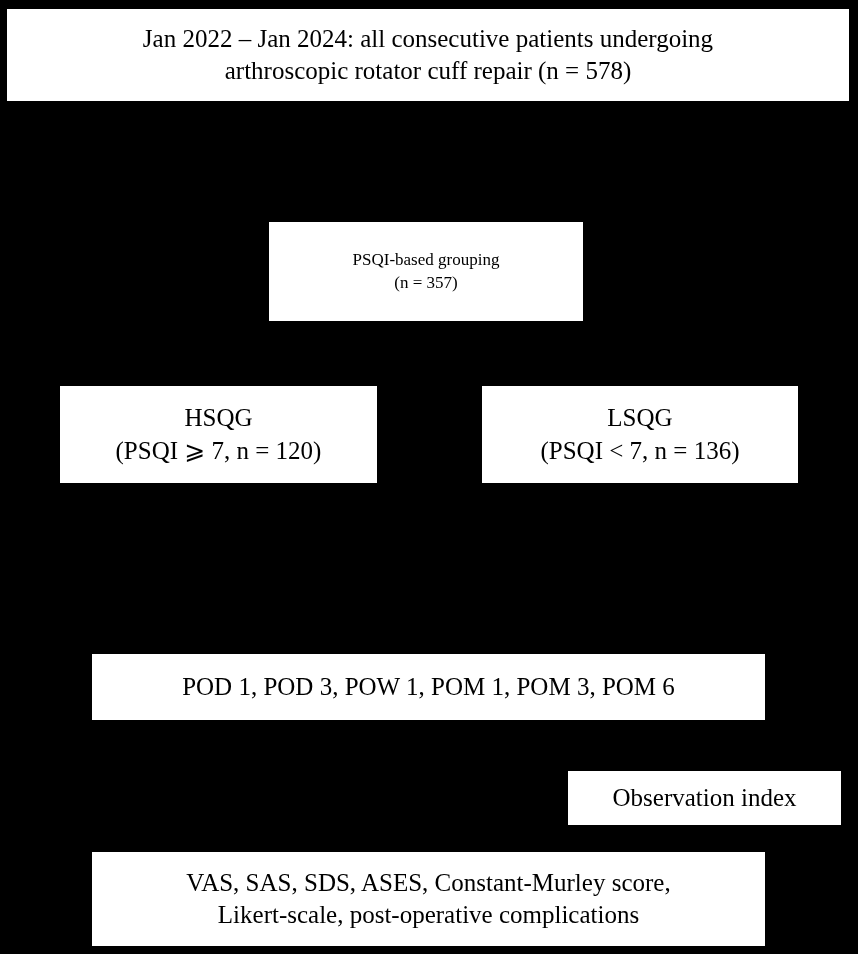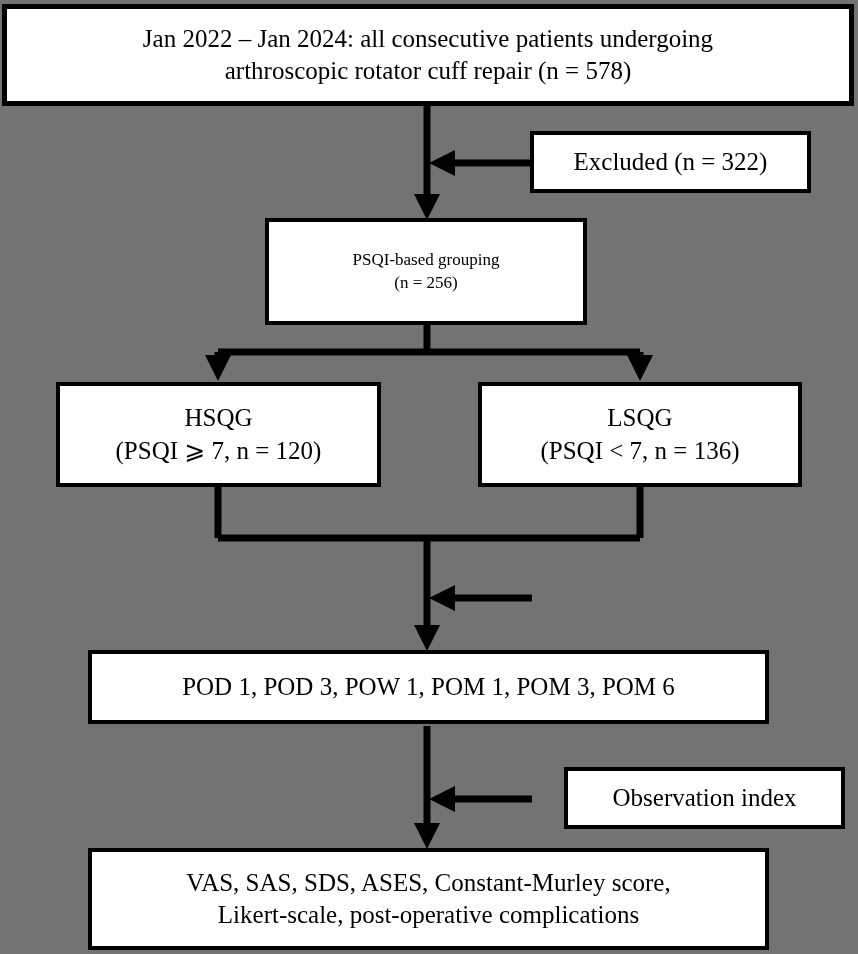--- a/index.html
+++ b/index.html
@@ -9,21 +9,21 @@
     background: #ffffff;
   }
   body {
     font-family: "Liberation Serif", "DejaVu Serif", serif;
     color: #000000;
   }
   #canvas {
     position: relative;
     width: 858px;
     height: 954px;
-    background: #737373;
+    background: #000000;
     overflow: hidden;
   }
   .node {
     position: absolute;
     box-sizing: border-box;
     background: #ffffff;
     border: 4px solid #000000;
     display: flex;
     flex-direction: column;
     align-items: center;
@@ -122,27 +122,24 @@
       <line x1="532" y1="799" x2="451" y2="799"></line>
       <polygon points="429,799 455,786 455,812" stroke="none"></polygon>
     </g>
   </svg>
 
   <div class="node" id="node-enrollment">
     <span class="line">Jan 2022 – Jan 2024: all consecutive patients undergoing</span>
     <span class="line">arthroscopic rotator cuff repair (n = 578)</span>
   </div>
 
-  <div class="node" id="node-excluded">
-    <span class="line">Excluded (n = 322)</span>
-  </div>
 
   <div class="node" id="node-grouping">
     <span class="line">PSQI-based grouping</span>
-    <span class="line">(n = 256)</span>
+    <span class="line">(n = 357)</span>
   </div>
 
   <div class="node" id="node-hsqg">
     <span class="line">HSQG</span>
     <span class="line">(PSQI ⩾ 7, n = 120)</span>
   </div>
 
   <div class="node" id="node-lsqg">
     <span class="line">LSQG</span>
     <span class="line">(PSQI &lt; 7, n = 136)</span>

